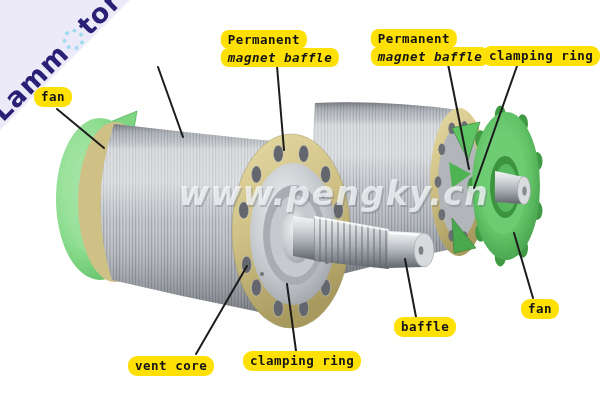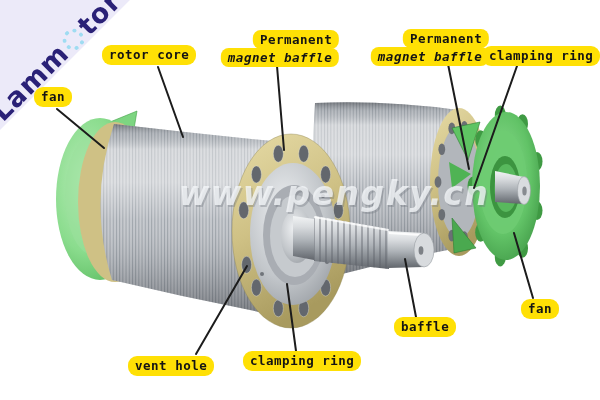--- a/index.html
+++ b/index.html
@@ -11,21 +11,21 @@
              background:#eceaf9;transform:rotate(-45deg);z-index:4;}
   .logo-text{position:absolute;left:0;right:0;bottom:-3px;text-align:center;
              font-family:"DejaVu Sans",sans-serif;font-weight:bold;font-size:27px;
              color:#2a2177;letter-spacing:1px;}
   .gear-o{display:inline-block;width:14px;height:14px;border:4px dotted #9fdcf2;
           border-radius:50%;margin:0 2px;vertical-align:-2px;}
   
   .callout{position:absolute;z-index:6;background:#ffe005;color:#141414;font-weight:bold;
            font-size:12.5px;letter-spacing:0.5px;padding:3px 7px;border-radius:9px;
            white-space:nowrap;line-height:1.15;}
-  .callout2{position:absolute;z-index:6;display:flex;flex-direction:column;align-items:flex-end;
+  .callout2{position:absolute;z-index:6;display:flex;flex-direction:column;align-items:flex-start;
             transform:translateX(-50%);}
   .cline{background:#ffe005;color:#141414;font-weight:bold;font-size:12.5px;letter-spacing:0.5px;
          padding:2px 7px;border-radius:8px;white-space:nowrap;line-height:1.2;}
   .cline + .cline{margin-top:-1px;font-style:italic;}
 </style>
 </head>
 <body>
 
 <div class="stage">
 
@@ -186,30 +186,29 @@
         <line x1="416" y1="317" x2="405" y2="259"></line>
         <line x1="533" y1="298" x2="514" y2="233"></line>
       </g>
   </svg>
 
   <div class="logo-band">
     <div class="logo-text"><span>Lamm</span><span class="gear-o"></span><span>tor</span></div>
   </div>
 
   <div class="callout" style="left:34px;top:87px">fan</div>
-  <div class="callout" style="left:102px;top:45px">rotor core</div>
 
   <div class="callout2" style="left:280px;top:30px">
     <div class="cline">Permanent</div>
     <div class="cline">magnet baffle</div>
   </div>
   <div class="callout2" style="left:430px;top:29px">
     <div class="cline">Permanent</div>
     <div class="cline">magnet baffle</div>
   </div>
 
   <div class="callout" style="left:482px;top:46px">clamping ring</div>
-  <div class="callout" style="left:128px;top:356px">vent hole</div>
+  <div class="callout" style="left:128px;top:356px">vent core</div>
   <div class="callout" style="left:243px;top:351px">clamping ring</div>
   <div class="callout" style="left:394px;top:317px">baffle</div>
   <div class="callout" style="left:521px;top:299px">fan</div>
 
 </div>
 
 </body></html>

